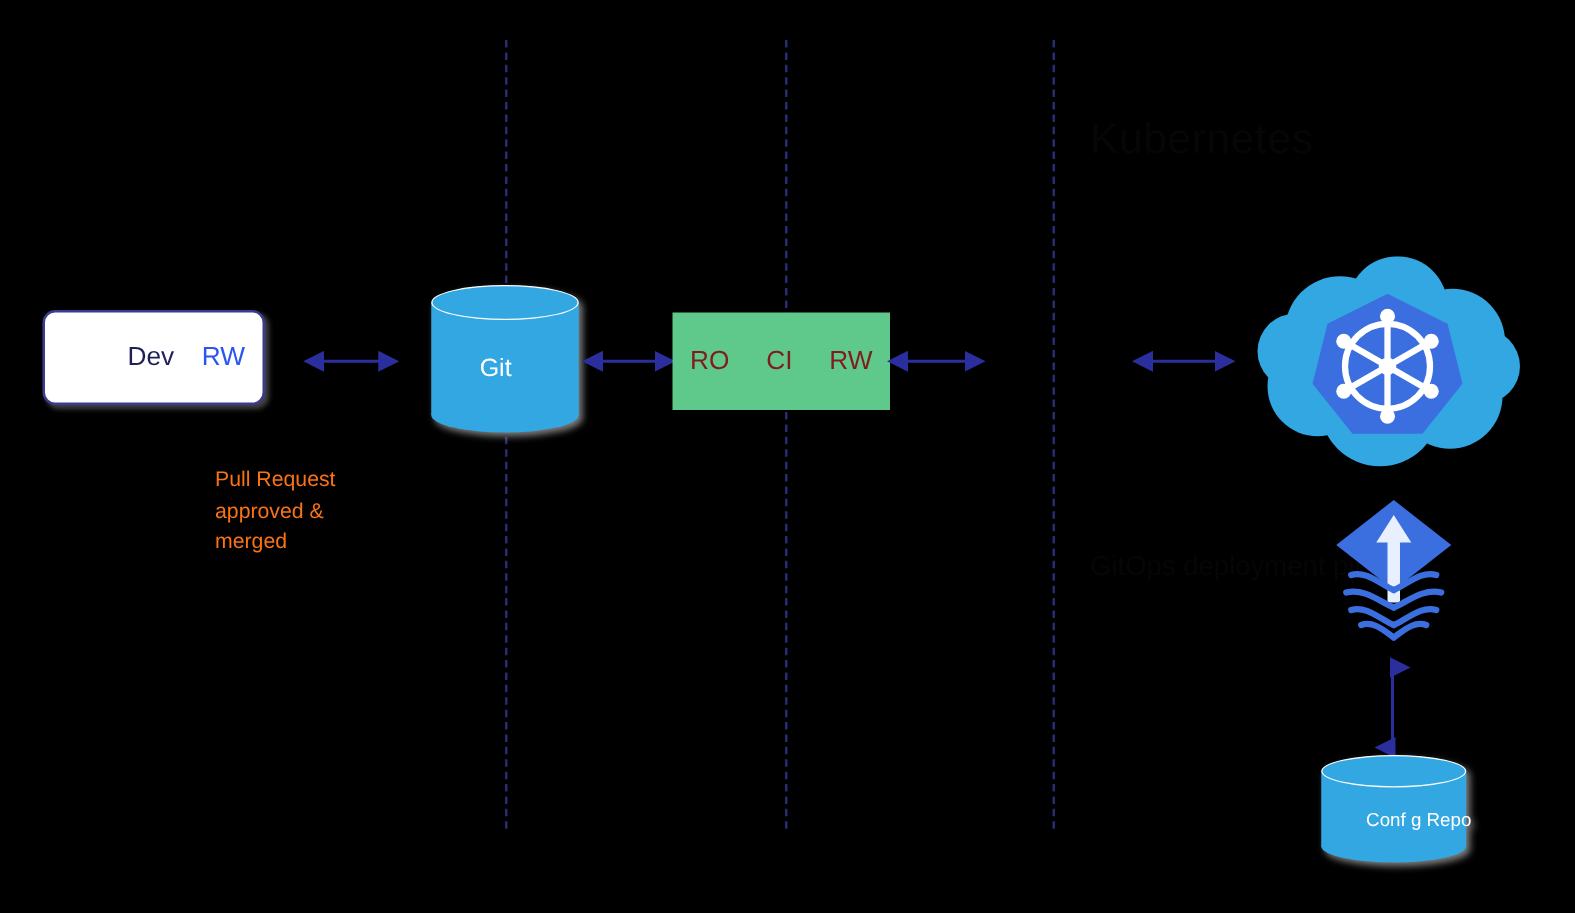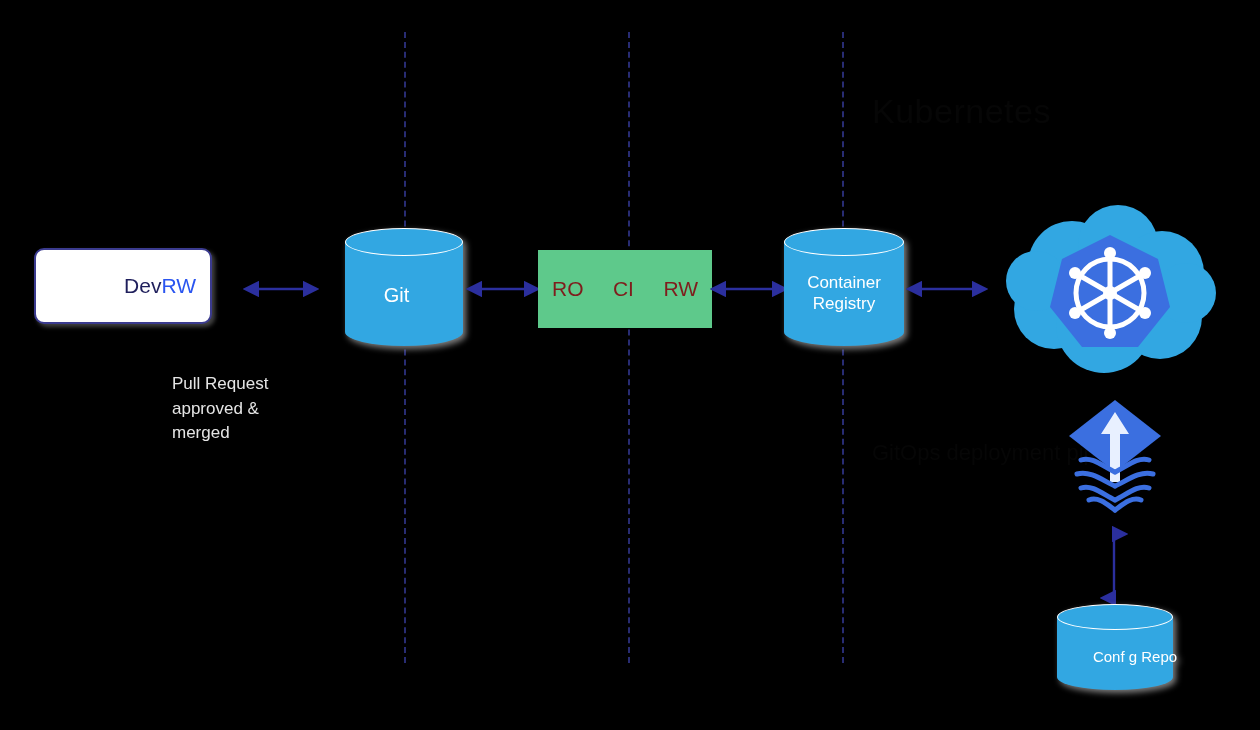--- a/index.html
+++ b/index.html
@@ -30,20 +30,21 @@
   .dev-box {
     position: absolute;
     background: #ffffff;
     border: 2px solid #3b3b8f;
     border-radius: 10px;
     box-sizing: border-box;
     display: flex;
     align-items: center;
     justify-content: flex-end;
     padding-right: 14px;
+    gap: 22px;
     box-shadow: 3px 3px 4px rgba(120,120,120,0.55);
   }
   .dev-label {
     color: #1f1f5c;
     font-size: 21px;
   }
   .dev-rw {
     color: #2a55f0;
     font-size: 21px;
   }
@@ -95,21 +96,21 @@
     color: #7f1d1d;
     font-size: 21px;
   }
 
   
   .arrow-svg { position: absolute; overflow: visible; }
 
   
   .note {
     position: absolute;
-    color: #e5e5e5;
+    color: #f97316;
     font-size: 17px;
     line-height: 1.45;
     white-space: pre-line;
   }
   .faint-title {
     position: absolute;
     color: #060606;
     font-size: 34px;
     letter-spacing: 0.5px;
     white-space: nowrap;
@@ -168,27 +169,20 @@
   <div class="ci-box" style="left:538px; top:250px; width:174px; height:78px;">
     <span>RO</span>
     <span>CI</span>
     <span>RW</span>
   </div>
 
   <svg class="arrow-svg" style="left:716px; top:278px;" width="66" height="22" viewBox="0 0 66 22">
     <line x1="8" y1="11" x2="58" y2="11" stroke="#2b2f9e" stroke-width="2.4" marker-start="url(#ahL)" marker-end="url(#ahR)"></line>
   </svg>
 
-  <div class="cylinder" style="left:784px; top:228px; width:120px; height:118px;">
-    <div class="cyl-bottom-cap" style="top:90px; width:120px; height:28px;"></div>
-    <div class="cyl-body" style="top:14px; width:120px; height:90px;"></div>
-    <div class="cyl-top" style="width:120px; height:28px;"></div>
-    <div class="cyl-text" style="top:45px; font-size:17px;">Container</div>
-    <div class="cyl-text" style="top:66px; font-size:17px;">Registry</div>
-  </div>
 
   <svg class="arrow-svg" style="left:912px; top:278px;" width="70" height="22" viewBox="0 0 70 22">
     <line x1="8" y1="11" x2="62" y2="11" stroke="#2b2f9e" stroke-width="2.4" marker-start="url(#ahL)" marker-end="url(#ahR)"></line>
   </svg>
 
   <div class="k8s-wrap" style="left:1000px; top:205px; width:220px; height:172px;">
     <svg width="220" height="172" viewBox="0 0 220 172">
       <g fill="#32a7e2">
         <circle cx="72" cy="60" r="44"></circle>
         <circle cx="118" cy="40" r="40"></circle>

